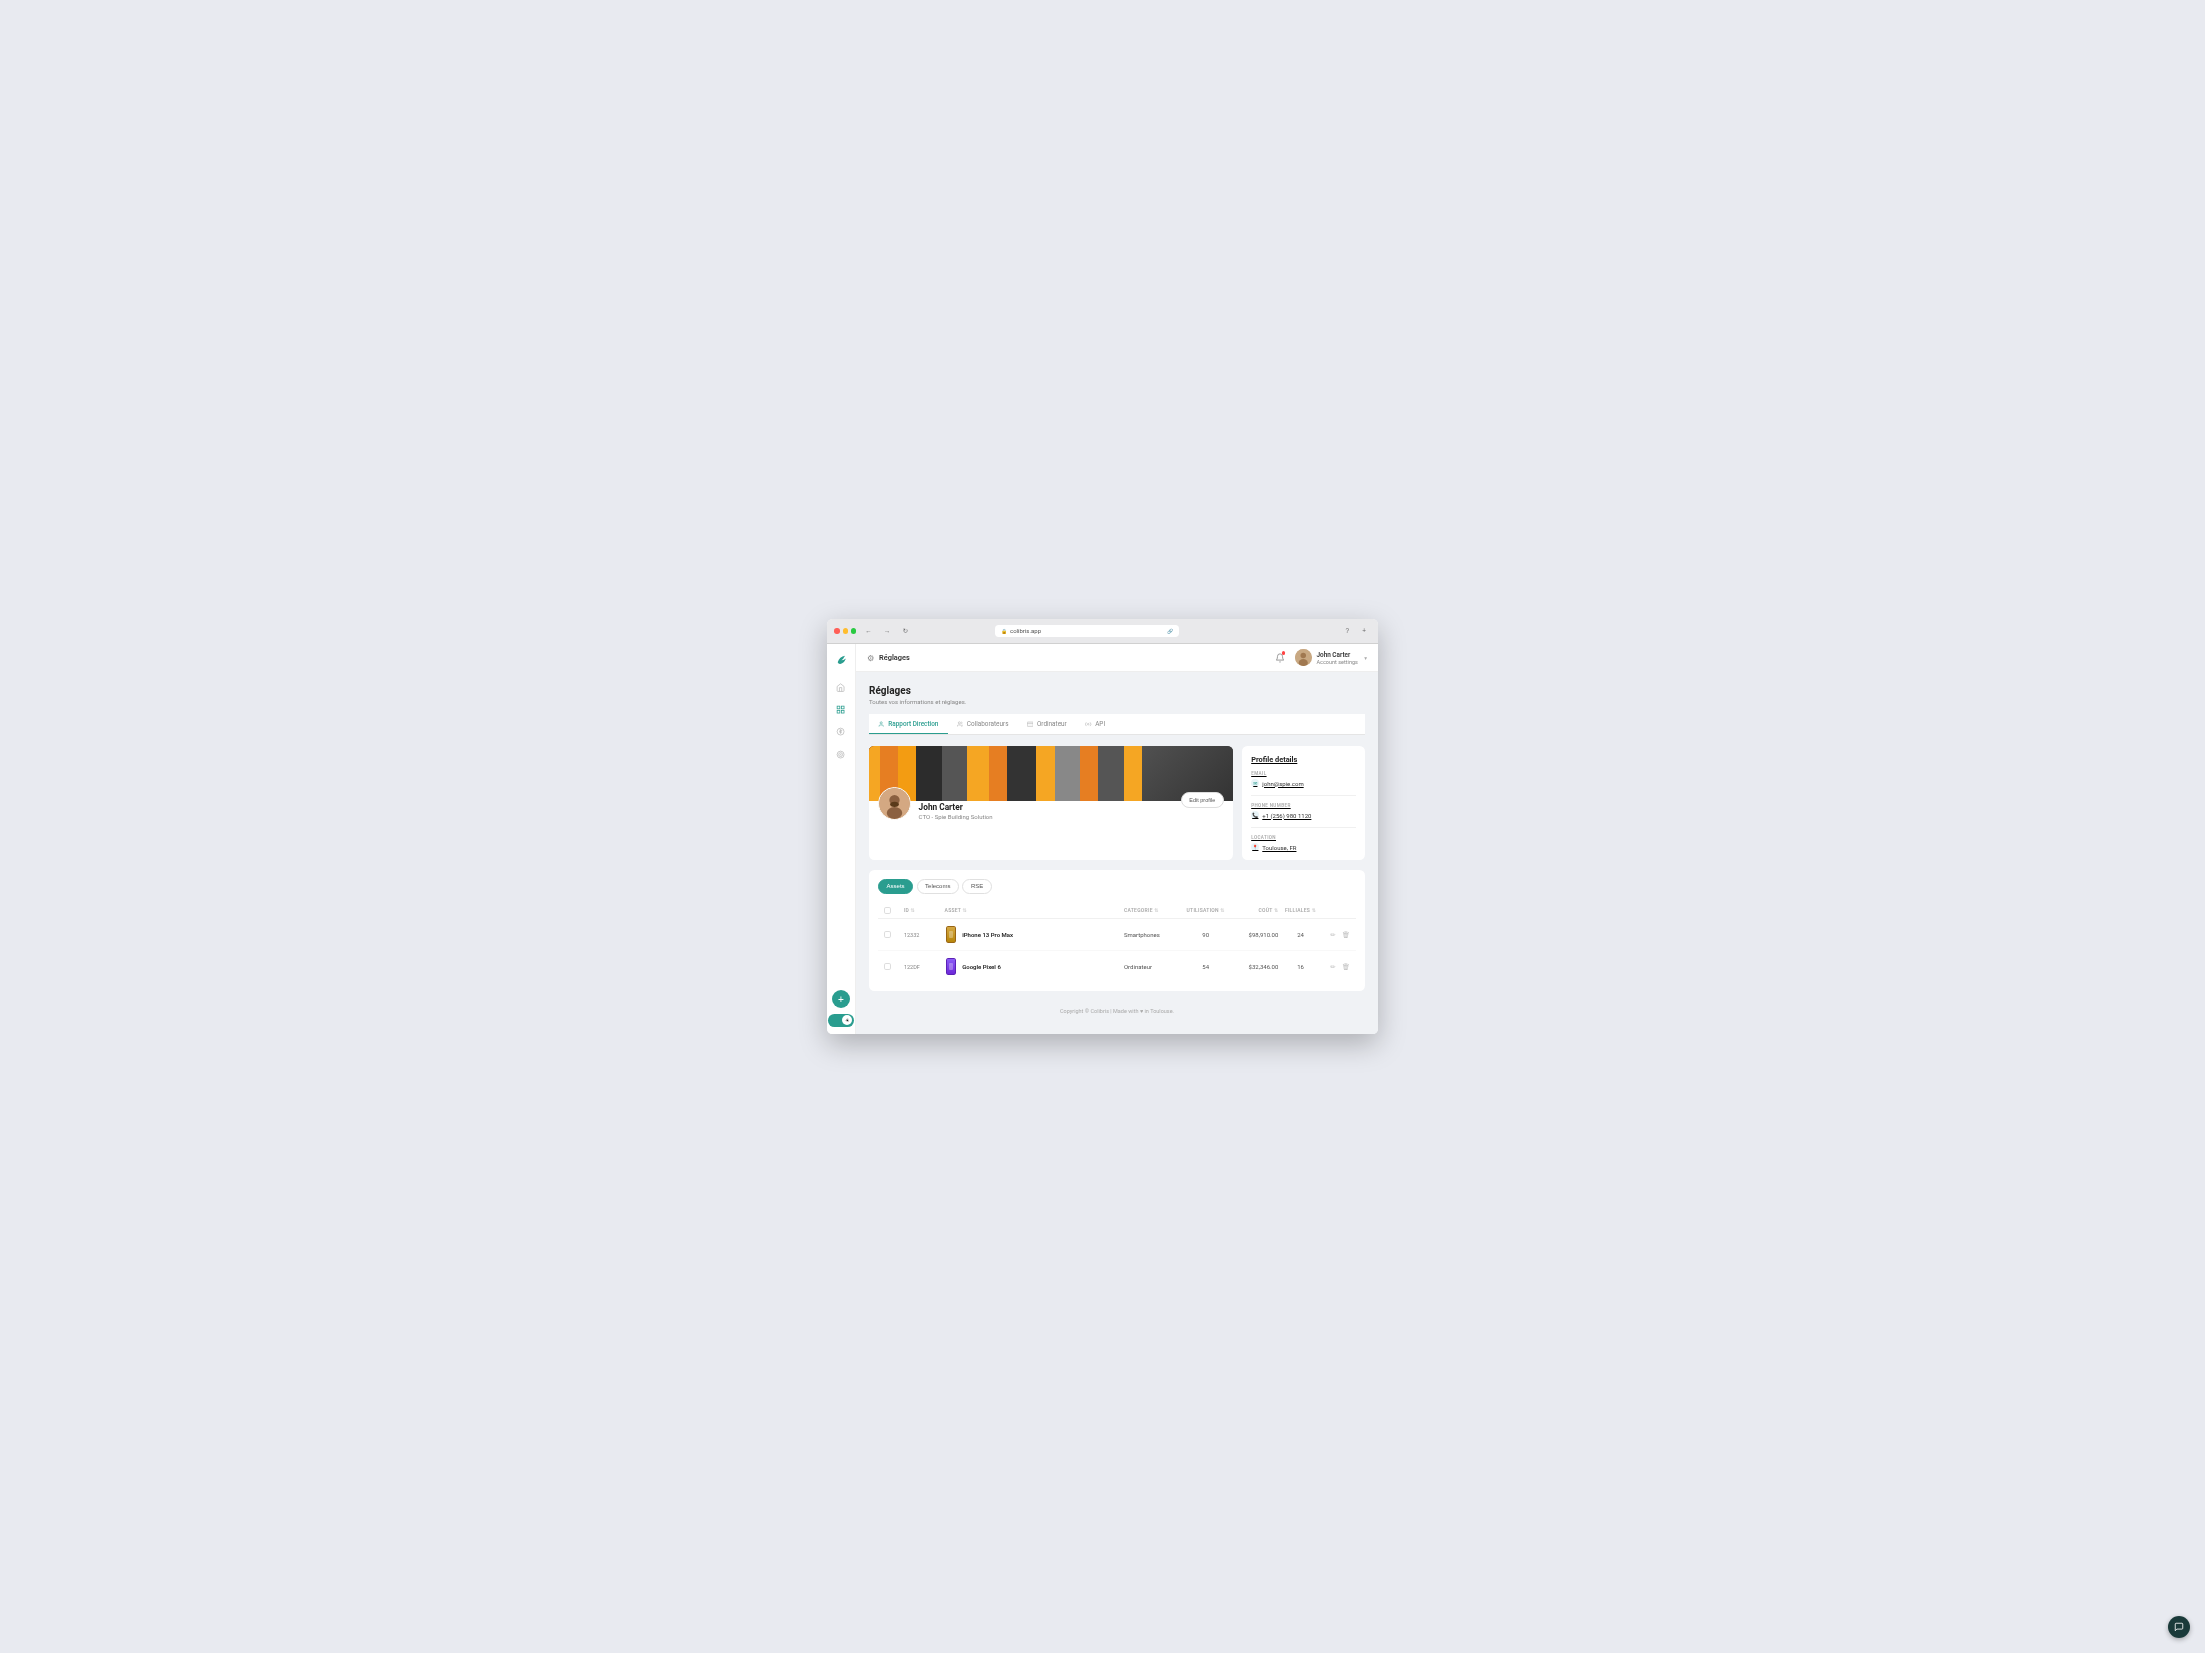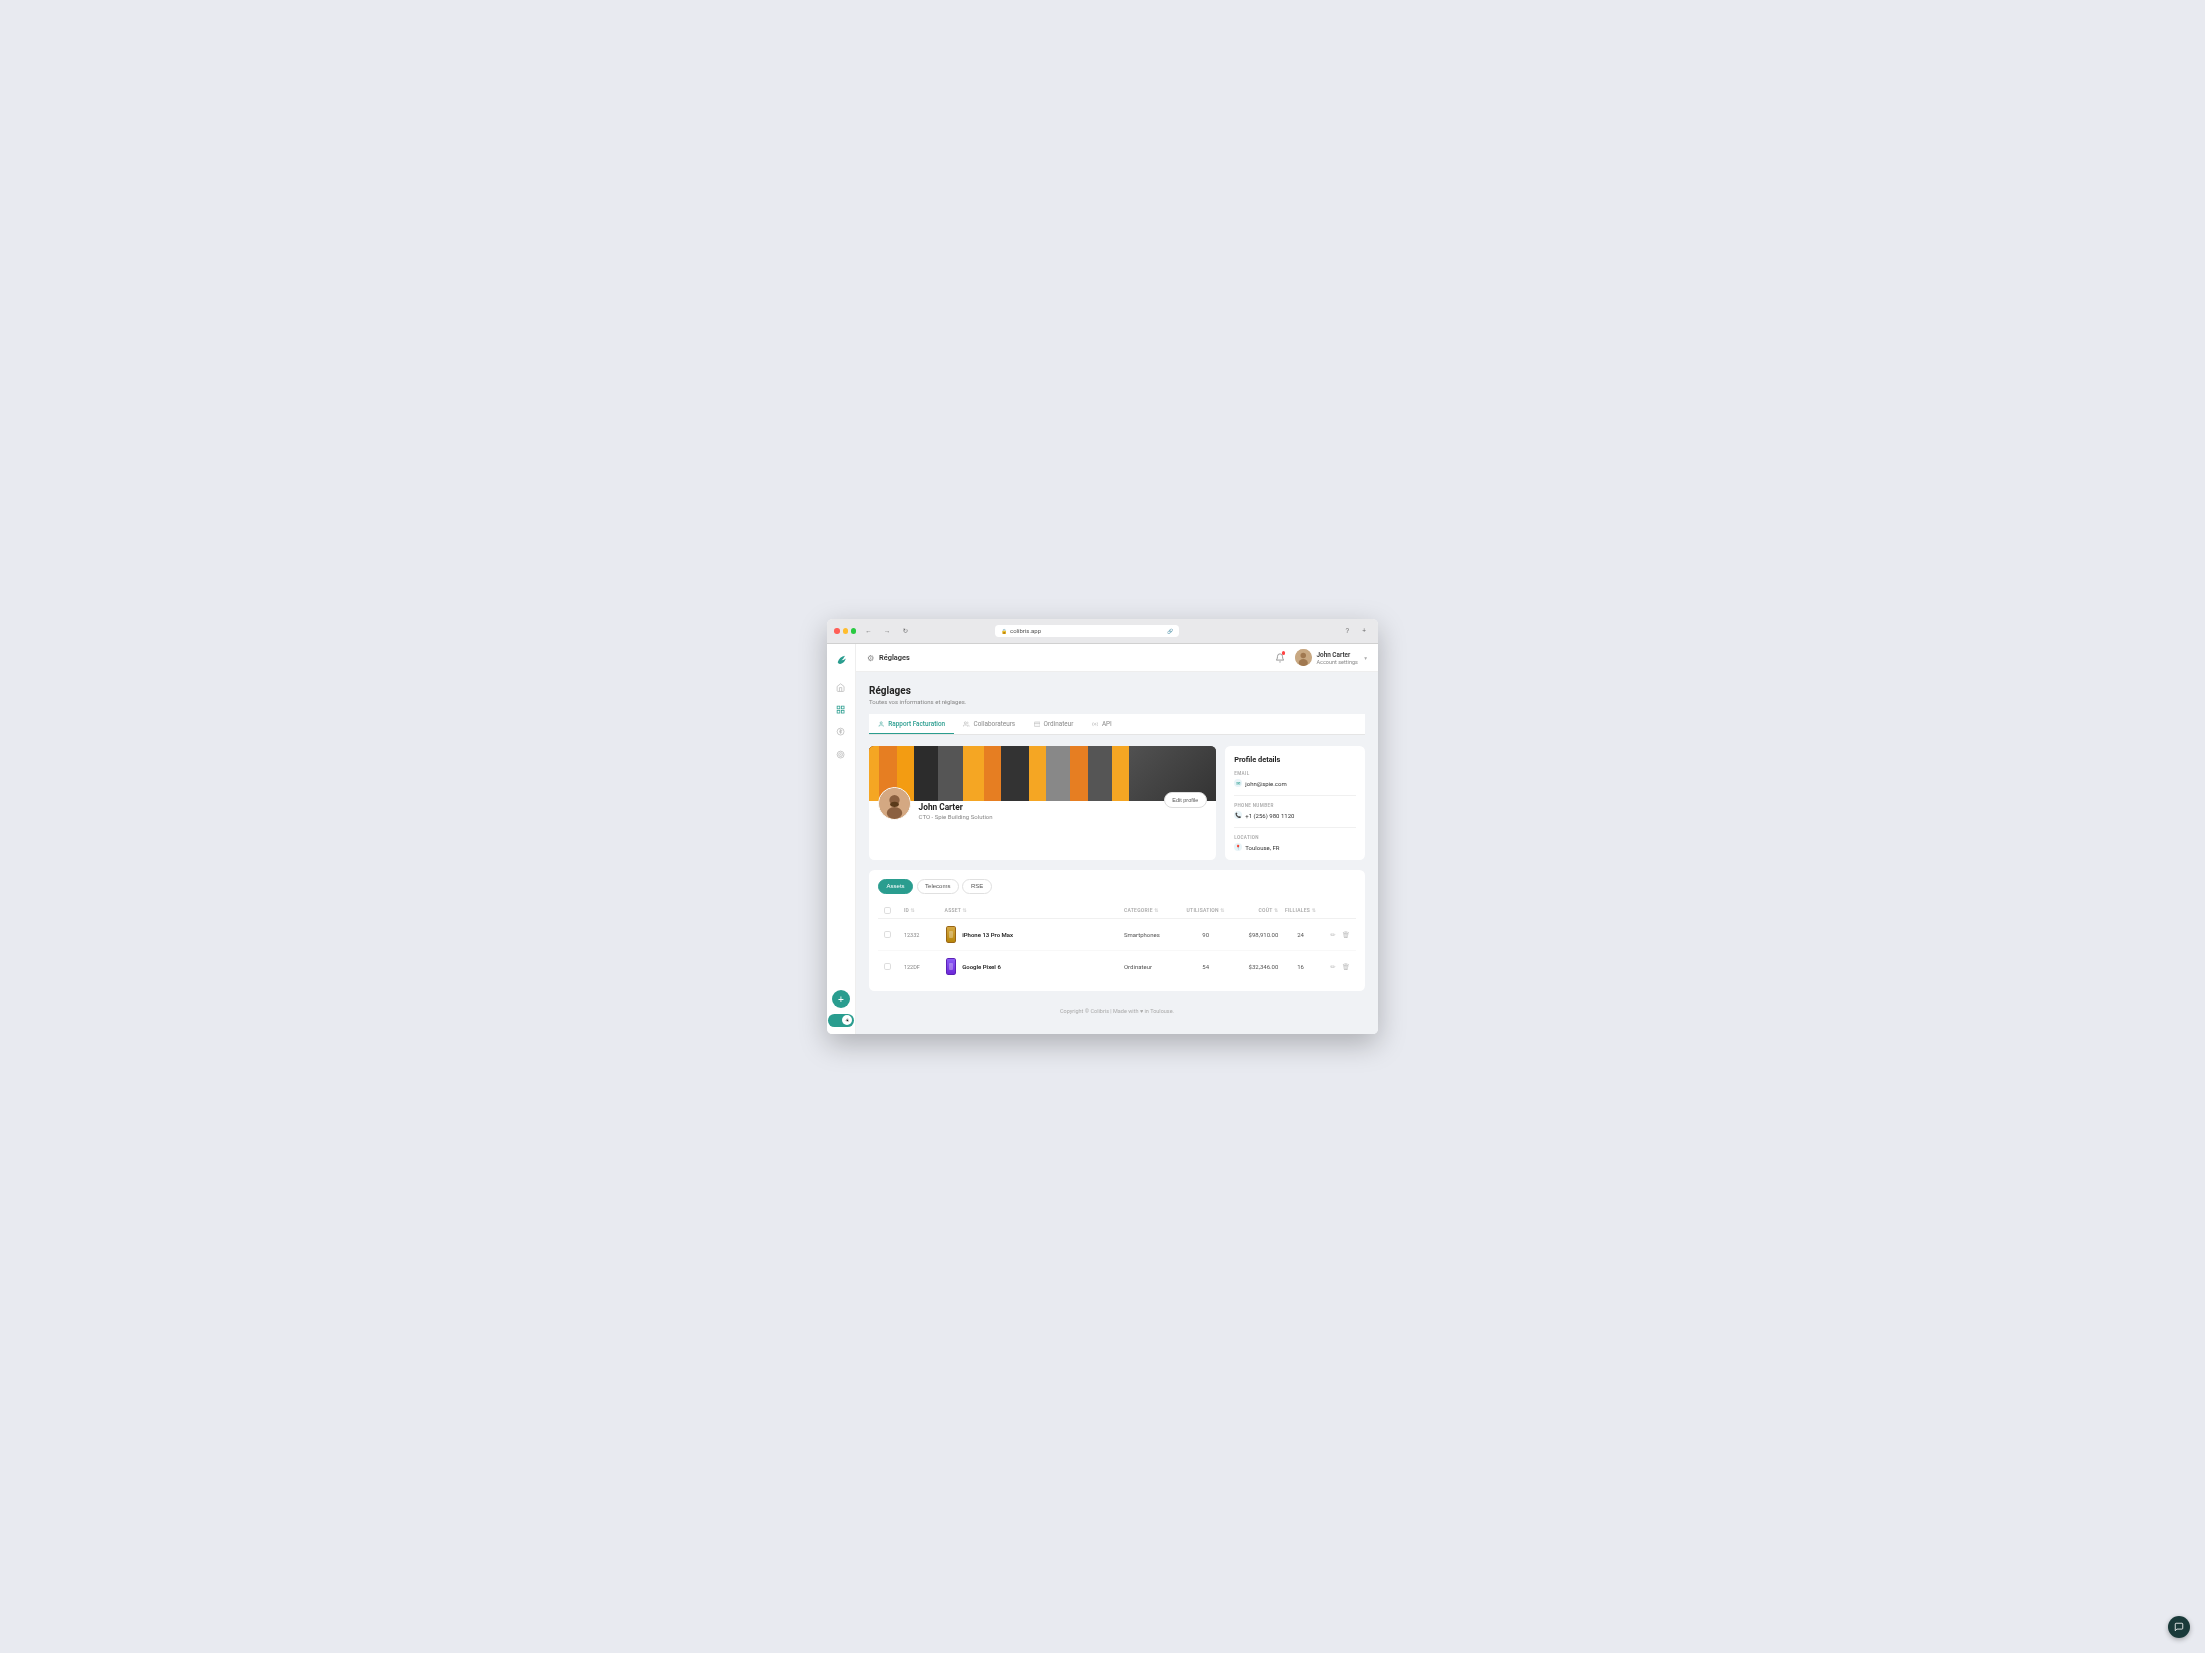--- a/index.html
+++ b/index.html
@@ -411,24 +411,25 @@
       padding: 2.8px 5.5px;
       background: #f5f5f5;
       border-radius: 9.2px;
       font-size: 5.5px;
       color: #555;
       border: 0.5px solid #e8e8e8;
     }
 
     
     .details-card {
-      width: 140px;
+      width: 123px;
       background: white;
       border-radius: 5.5px;
       padding: 9.2px;
+      text-decoration: underline;
     }
 
     .details-title {
       font-size: 7.4px;
       font-weight: 700;
       color: #222;
       margin-bottom: 7.4px;
     }
 
     .detail-item {
@@ -770,21 +771,21 @@
         <h1 class="page-title">Réglages</h1>
         <p class="page-subtitle">Toutes vos informations et réglages.</p>
 
         <div style="background:white;border-radius:0;margin-bottom:9.2px;">
           <div class="tabs">
             <div class="tab active">
               <svg width="6.4" height="6.4" viewBox="0 0 24 24" fill="none" stroke="#2a9d8f" stroke-width="2">
                 <path d="M20 21v-2a4 4 0 00-4-4H8a4 4 0 00-4 4v2"></path>
                   <circle cx="12" cy="7" r="4"></circle>
               </svg>
-              <span>Rapport Facturation</span>
+              <span>Rapport Direction</span>
             </div>
             <div class="tab">
               <svg width="6.4" height="6.4" viewBox="0 0 24 24" fill="none" stroke="#aaa" stroke-width="2">
                 <path d="M17 21v-2a4 4 0 00-4-4H5a4 4 0 00-4 4v2"></path>
                   <circle cx="9" cy="7" r="4"></circle>
                 <path d="M23 21v-2a4 4 0 00-3-3.87"></path>
                   <path d="M16 3.13a4 4 0 010 7.75"></path>
               </svg>
               <span>Collaborateurs</span>
             </div>

